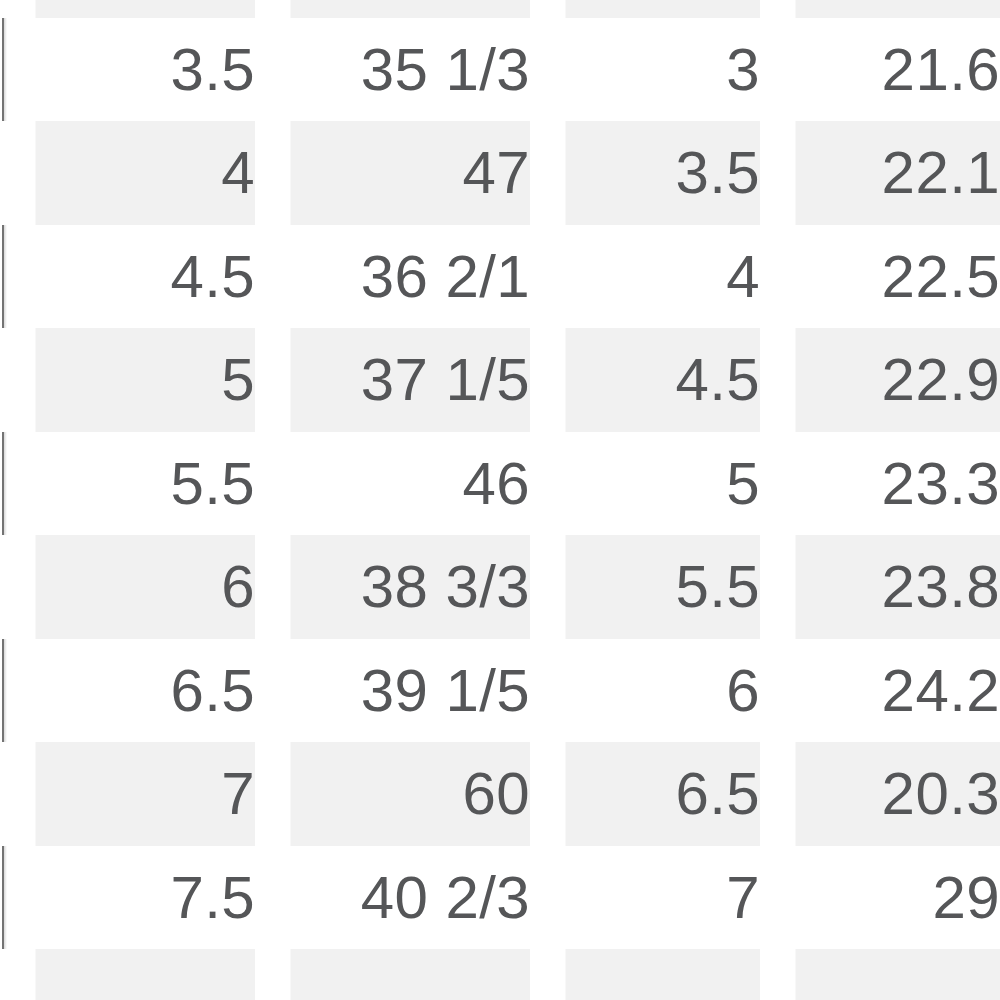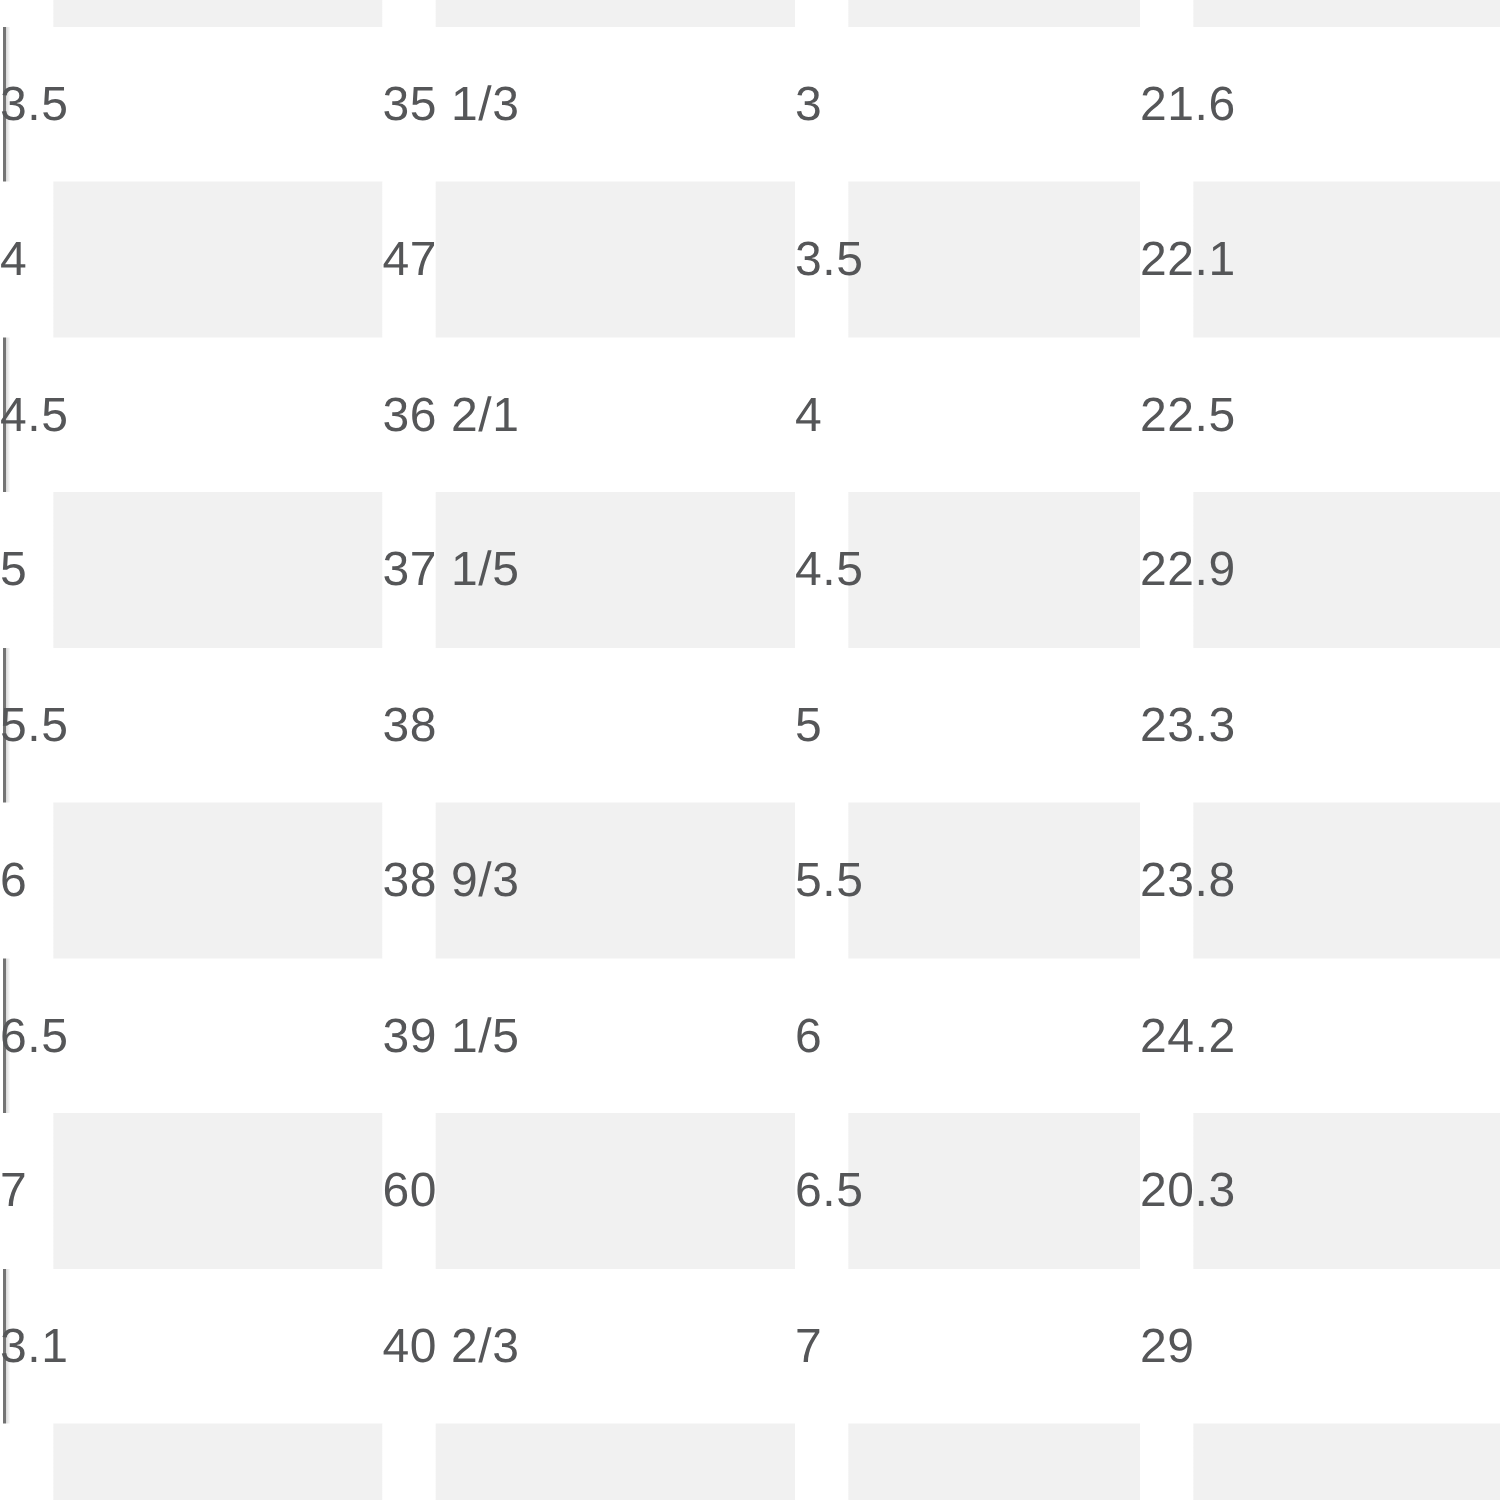--- a/index.html
+++ b/index.html
@@ -62,23 +62,23 @@
   }
 
   #size-table tr {
     height: 103.5px;
   }
 
   #size-table td {
     height: 103.5px;
     padding: 0;
     margin: 0;
-    text-align: left;
+    text-align: right;
     vertical-align: middle;
-    font-size: 32px;
+    font-size: 60px;
     font-weight: 400;
     color: #555658;
     letter-spacing: 0.4px;
     white-space: nowrap;
     background: transparent;
   }
 
   
   #size-table tr.striped td {
     background-image: linear-gradient(
@@ -141,44 +141,44 @@
             <td title="CM">22.5</td>
           </tr>
           <tr class="striped">
             <td title="US">5</td>
             <td title="EU">37 1/5</td>
             <td title="UK">4.5</td>
             <td title="CM">22.9</td>
           </tr>
           <tr>
             <td title="US">5.5</td>
-            <td title="EU">38</td>
+            <td title="EU">46</td>
             <td title="UK">5</td>
             <td title="CM">23.3</td>
           </tr>
           <tr class="striped">
             <td title="US">6</td>
-            <td title="EU">38 9/3</td>
+            <td title="EU">38 3/3</td>
             <td title="UK">5.5</td>
             <td title="CM">23.8</td>
           </tr>
           <tr>
             <td title="US">6.5</td>
             <td title="EU">39 1/5</td>
             <td title="UK">6</td>
             <td title="CM">24.2</td>
           </tr>
           <tr class="striped">
             <td title="US">7</td>
             <td title="EU">60</td>
             <td title="UK">6.5</td>
             <td title="CM">20.3</td>
           </tr>
           <tr>
-            <td title="US">3.1</td>
+            <td title="US">7.5</td>
             <td title="EU">40 2/3</td>
             <td title="UK">7</td>
             <td title="CM">29</td>
           </tr>
           <tr class="striped">
             <td title="US"></td>
             <td title="EU"></td>
             <td title="UK"></td>
             <td title="CM"></td>
           </tr>

